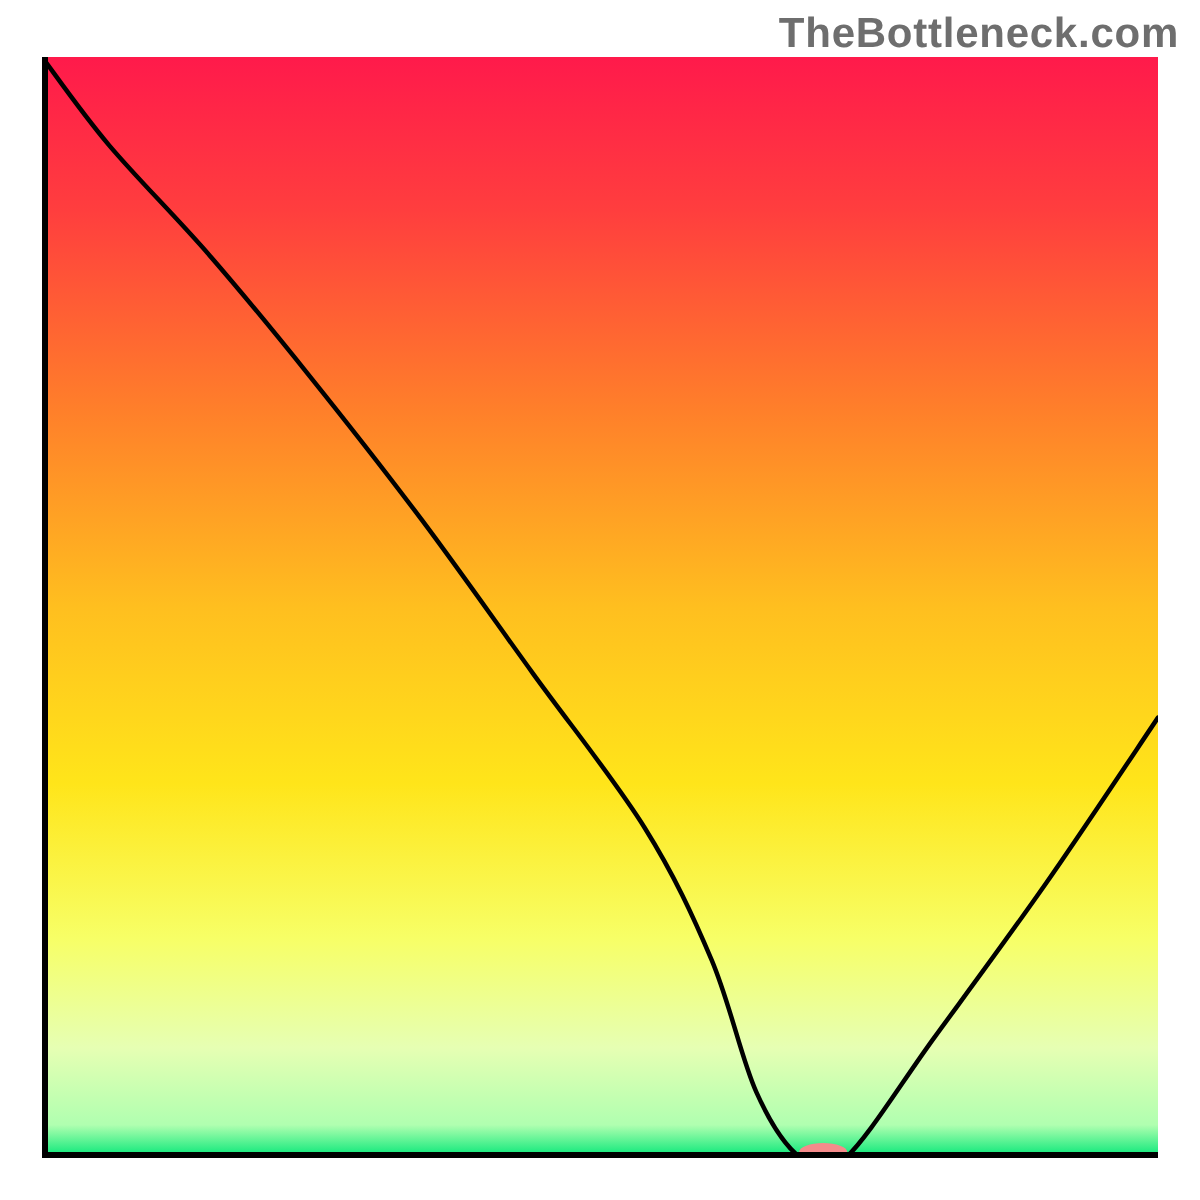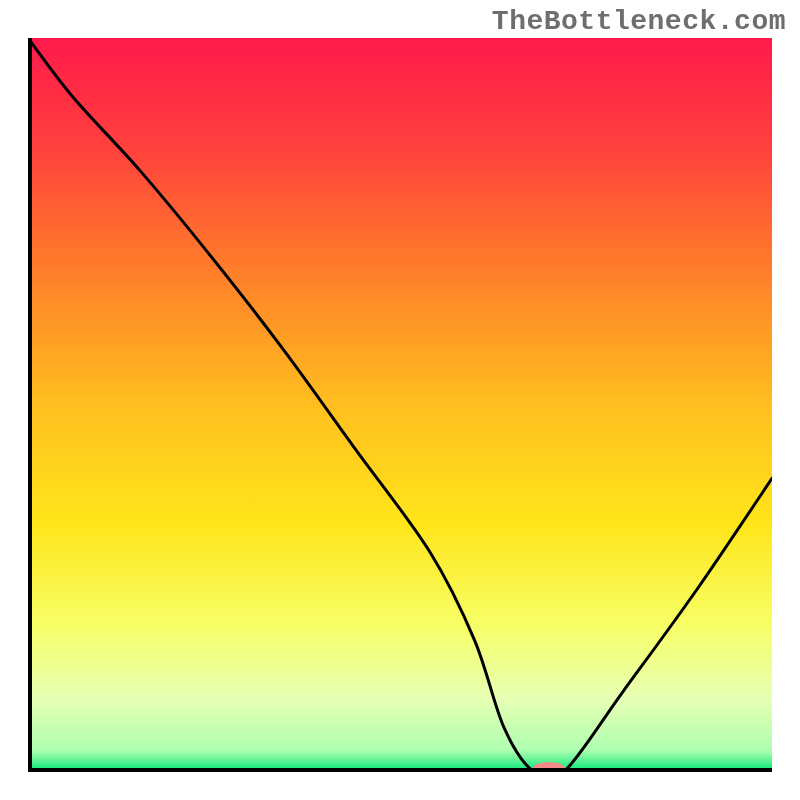--- a/index.html
+++ b/index.html
@@ -8,21 +8,20 @@
     width: 800px;
     height: 800px;
     background: #ffffff;
     font-family: Arial, Helvetica, sans-serif;
     overflow: hidden;
   }
   .root {
     position: relative;
     width: 800px;
     height: 592px;
-    font-family: Liberation Mono, monospace;
   }
   .watermark {
     position: absolute;
     top: 6px;
     right: 14px;
     font-size: 28px;
     font-weight: 600;
     color: #6e6e6e;
     letter-spacing: 0.5px;
     z-index: 5;

